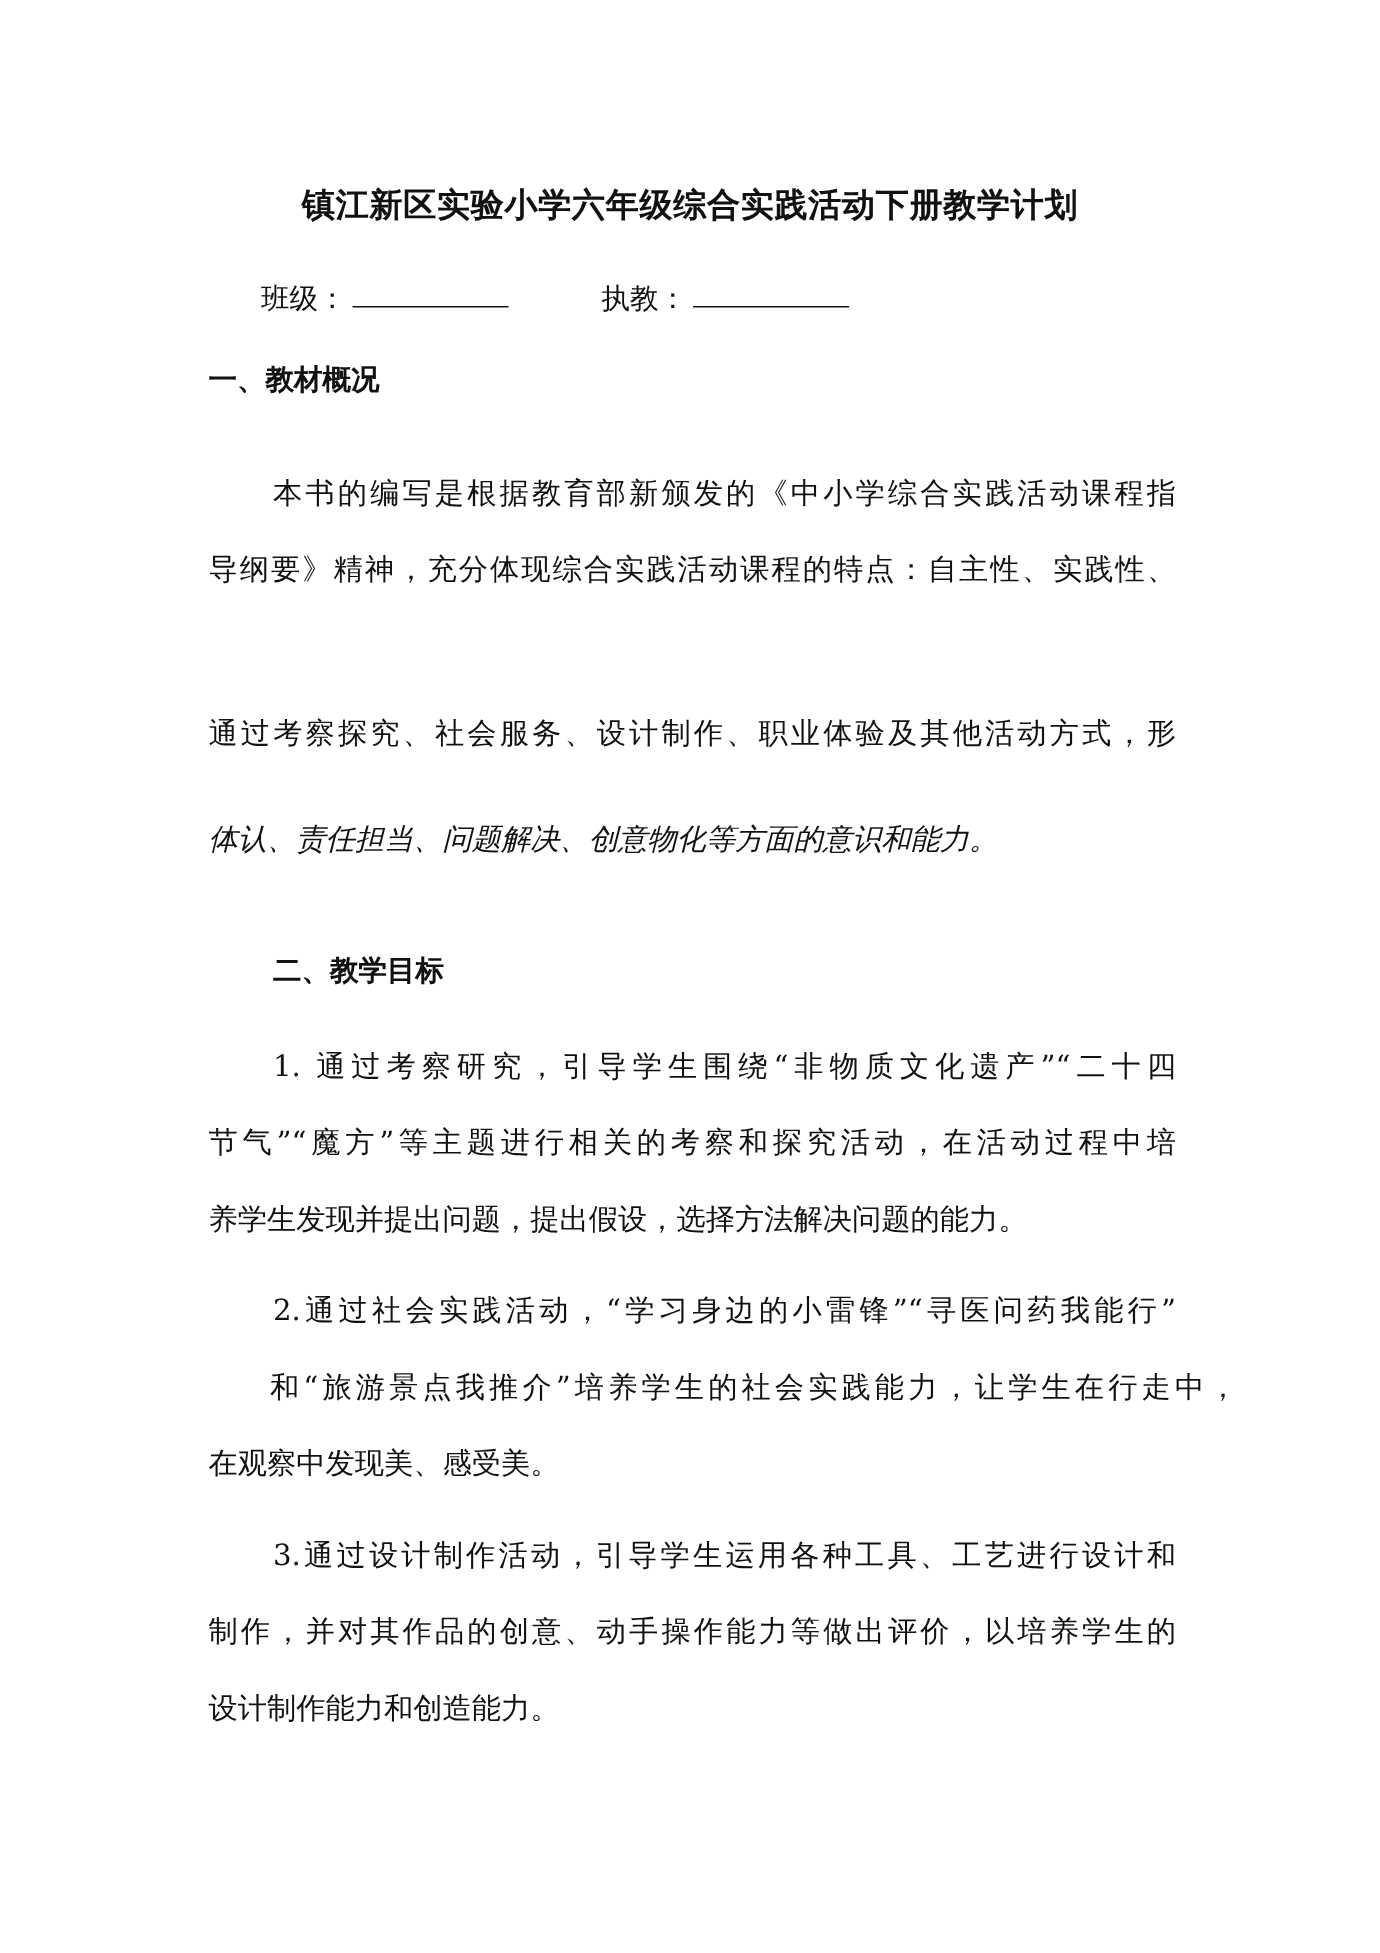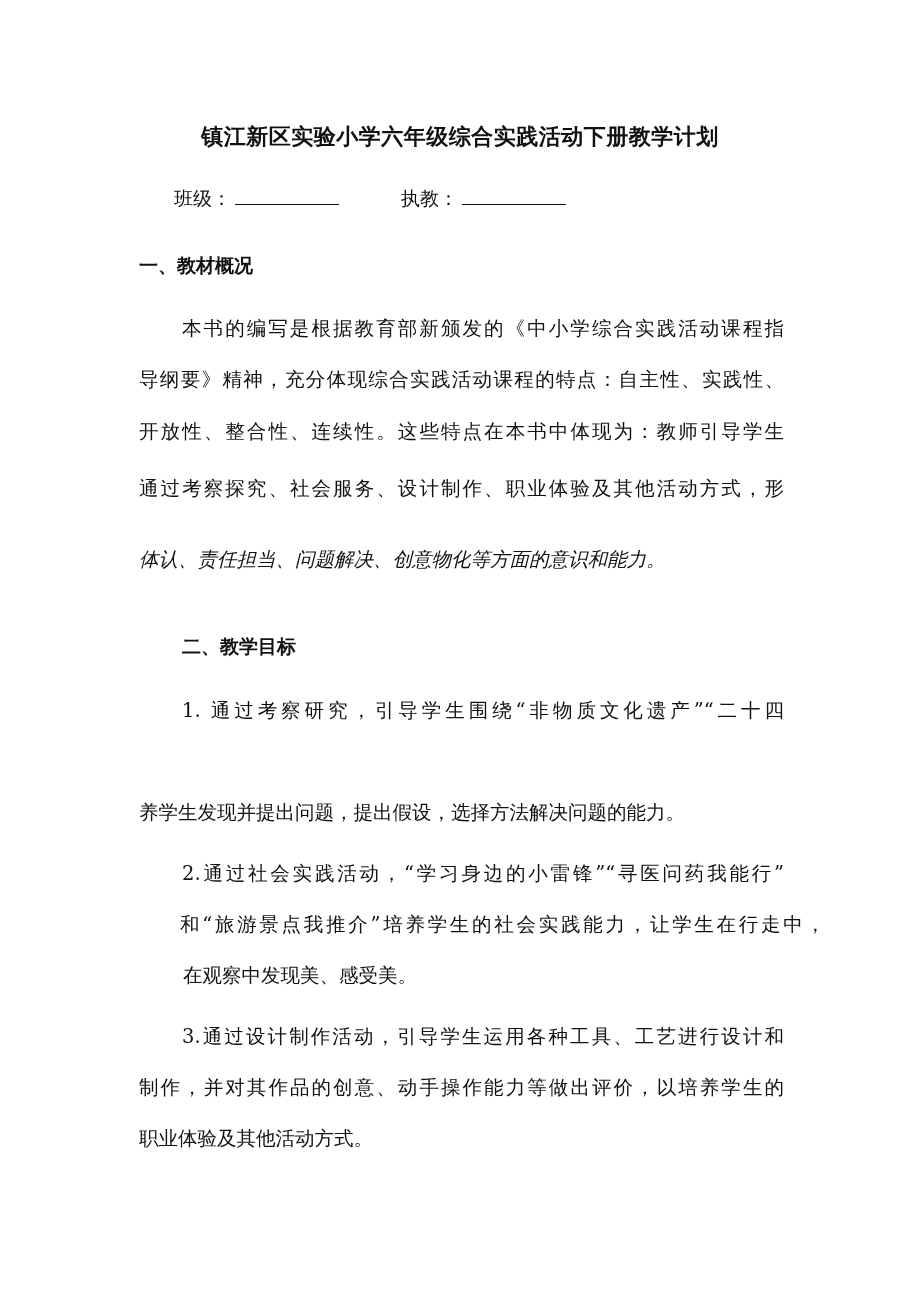--- a/index.html
+++ b/index.html
@@ -27,34 +27,34 @@
 
   <div class="meta">
     <span class="field">
       <span>班级：</span><span class="blank"></span>
     </span>
     <span class="field">
       <span>执教：</span><span class="blank"></span>
     </span>
   </div>
 
-  <div class="heading" style="top:253px; left:139px;">一、教材概况</div>
+  <div class="heading" style="top:240px; left:139px;">一、教材概况</div>
 
   <div class="line indent" style="top:315px;">本书的编写是根据教育部新颁发的《中小学综合实践活动课程指</div>
   <div class="line" style="top:366px;">导纲要》精神，充分体现综合实践活动课程的特点：自主性、实践性、</div>
-  <div class="line" style="top:418px;">开放性、整合性、连续性。这些特点在本书中体现为：教师引导学生</div>
   <div class="line" style="top:475px;">通过考察探究、社会服务、设计制作、职业体验及其他活动方式，形</div>
   <div class="line last" style="top:546px;font-style:italic;">体认、责任担当、问题解决、创意物化等方面的意识和能力。</div>
 
   <div class="heading" style="top:634px; left:182px;">二、教学目标</div>
 
   <div class="line indent" style="top:697px;">1. 通过考察研究，引导学生围绕“非物质文化遗产”“二十四</div>
+  <div class="line" style="top:748px;">节气”“魔方”等主题进行相关的考察和探究活动，在活动过程中培</div>
   <div class="line last" style="top:799px;">养学生发现并提出问题，提出假设，选择方法解决问题的能力。</div>
 
   <div class="line indent" style="top:860px;">2.通过社会实践活动，“学习身边的小雷锋”“寻医问药我能行”</div>
   <div class="line" style="top:911px;margin-left:41px;">和“旅游景点我推介”培养学生的社会实践能力，让学生在行走中，</div>
-  <div class="line last" style="top:962px;margin-left:44px;">在观察中发现美、感受美。</div>
+  <div class="line last" style="top:962px;">在观察中发现美、感受美。</div>
 
   <div class="line indent" style="top:1023px;">3.通过设计制作活动，引导学生运用各种工具、工艺进行设计和</div>
   <div class="line" style="top:1074px;">制作，并对其作品的创意、动手操作能力等做出评价，以培养学生的</div>
-  <div class="line last" style="top:1125px;">职业体验及其他活动方式。</div>
+  <div class="line last" style="top:1125px;">设计制作能力和创造能力。</div>
 
 </div>
 
 </body></html>

